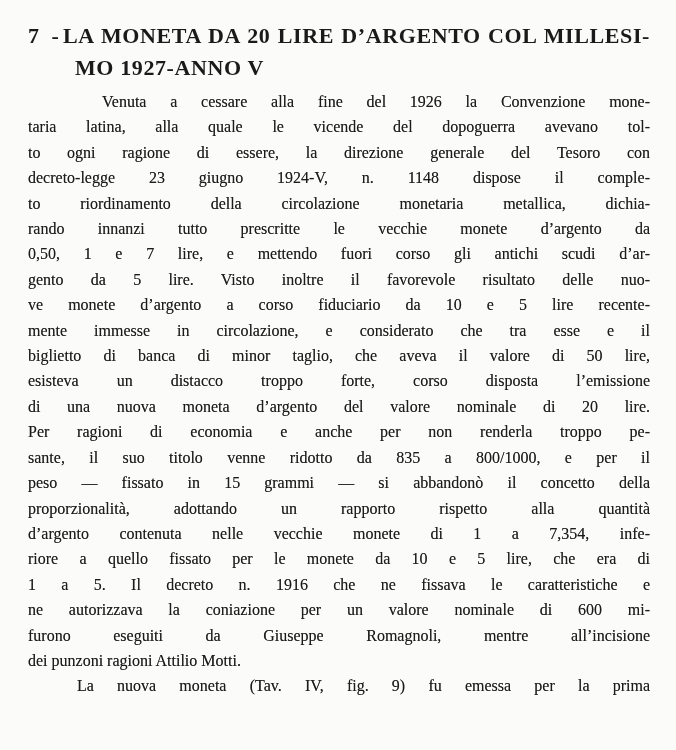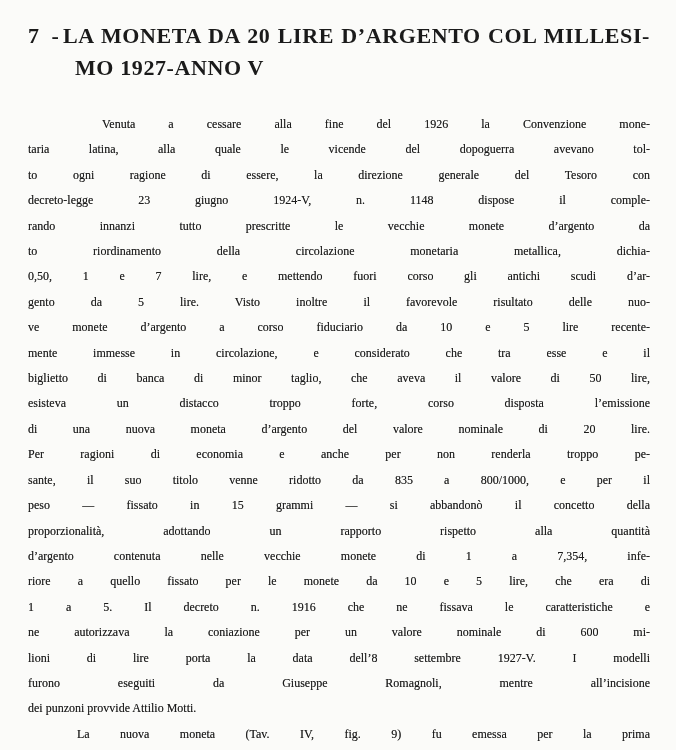--- a/index.html
+++ b/index.html
@@ -46,22 +46,22 @@
   }
   .h-line1 {
     text-align: justify;
     text-align-last: justify;
   }
   .h-line2 {
     padding-left: 12px;
   }
   
   .bodytext {
-    margin-top: 28px;
-    font-size: 12px;
+    margin-top: 5px;
+    font-size: 16px;
     line-height: 25.4px;
     text-shadow: 0 0 0.4px rgba(28, 28, 28, 0.55);
   }
   .tline {
     text-align: justify;
     text-align-last: justify;
     white-space: normal;
   }
   .tline.nojust {
     text-align: left;
@@ -83,39 +83,38 @@
       <div class="h-line2">MO 1927-ANNO V</div>
     </div>
   </div>
 
   <div class="bodytext">
     <div>
       <div class="tline ind1">Venuta a cessare alla fine del 1926 la Convenzione mone-</div>
       <div class="tline">taria latina, alla quale le vicende del dopoguerra avevano tol-</div>
       <div class="tline">to ogni ragione di essere, la direzione generale del Tesoro con</div>
       <div class="tline">decreto-legge 23 giugno 1924-V, n. 1148 dispose il comple-</div>
+      <div class="tline">to riordinamento della circolazione monetaria metallica, dichia-</div>
       <div class="tline">rando innanzi tutto prescritte le vecchie monete d’argento da</div>
-      <div class="tline">to riordinamento della circolazione monetaria metallica, dichia-</div>
       <div class="tline">0,50, 1 e 7 lire, e mettendo fuori corso gli antichi scudi d’ar-</div>
       <div class="tline">gento da 5 lire. Visto inoltre il favorevole risultato delle nuo-</div>
       <div class="tline">ve monete d’argento a corso fiduciario da 10 e 5 lire recente-</div>
       <div class="tline">mente immesse in circolazione, e considerato che tra esse e il</div>
       <div class="tline">biglietto di banca di minor taglio, che aveva il valore di 50 lire,</div>
       <div class="tline">esisteva un distacco troppo forte, corso disposta l’emissione</div>
       <div class="tline">di una nuova moneta d’argento del valore nominale di 20 lire.</div>
       <div class="tline">Per ragioni di economia e anche per non renderla troppo pe-</div>
       <div class="tline">sante, il suo titolo venne ridotto da 835 a 800/1000, e per il</div>
       <div class="tline">peso — fissato in 15 grammi — si abbandonò il concetto della</div>
       <div class="tline">proporzionalità, adottando un rapporto rispetto alla quantità</div>
       <div class="tline">d’argento contenuta nelle vecchie monete di 1 a 7,354, infe-</div>
       <div class="tline">riore a quello fissato per le monete da 10 e 5 lire, che era di</div>
       <div class="tline">1 a 5. Il decreto n. 1916 che ne fissava le caratteristiche e</div>
       <div class="tline">ne autorizzava la coniazione per un valore nominale di 600 mi-</div>
-      <div class="tline">lioni di lire porta la data dell’8 settembre 1927-V. I modelli</div>
       <div class="tline">furono eseguiti da Giuseppe Romagnoli, mentre all’incisione</div>
-      <div class="tline nojust">dei punzoni provvide Attilio Motti.</div>
+      <div class="tline nojust">dei punzoni ragioni Attilio Motti.</div>
     </div>
     <div>
       <div class="tline ind2">La nuova moneta (Tav. IV, fig. 9) fu emessa per la prima</div>
     </div>
   </div>
 
 </div>
 
 </body></html>

